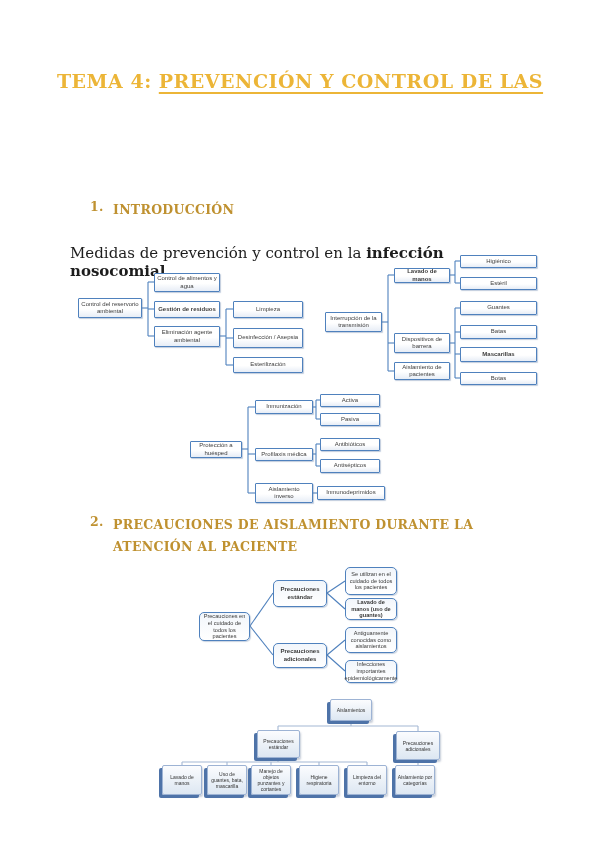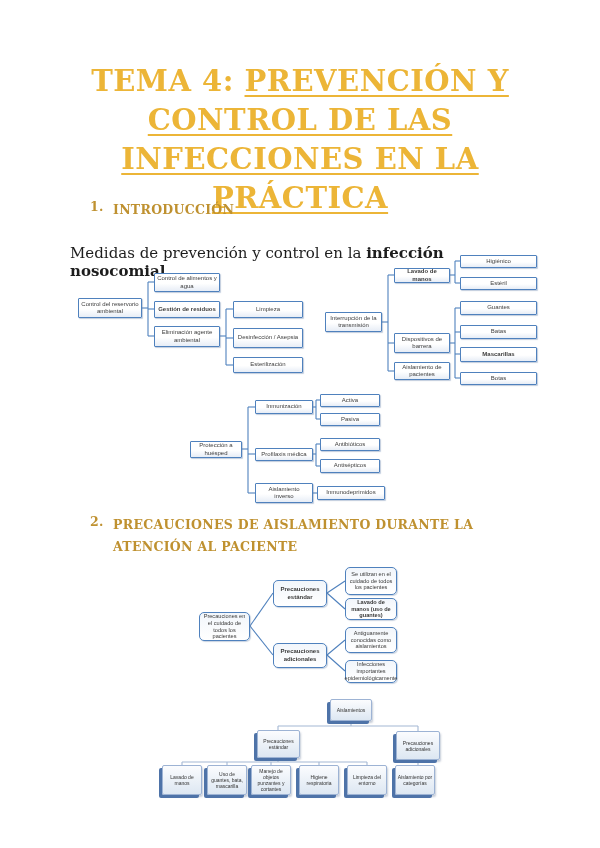--- a/index.html
+++ b/index.html
@@ -2,21 +2,21 @@
 <html><head>
 <meta charset="utf-8">
 <style>
   html,body{margin:0;padding:0;background:#e9e9e9;}
   .page{position:relative;width:600px;height:848px;background:#ffffff;margin:0 auto;overflow:hidden;
         font-family:"Liberation Sans",sans-serif;}
   .wires{position:absolute;left:0;top:0;width:600px;height:848px;pointer-events:none;}
 
   
   .doc-title{position:absolute;left:40px;top:62px;width:520px;text-align:center;
-             font-family:"DejaVu Serif",serif;font-weight:bold;font-size:29px;line-height:39px;
+             font-family:"DejaVu Serif",serif;font-weight:bold;font-size:19px;line-height:39px;
              letter-spacing:.5px;color:#ecb537;}
   .doc-title .u{text-decoration:underline;text-decoration-thickness:2px;text-underline-offset:4px;}
 
   
   .h2{position:absolute;font-family:"DejaVu Serif",serif;font-weight:bold;font-size:12.5px;
       color:#bf9130;letter-spacing:.3px;}
   .h2 .num{position:absolute;left:0;top:0;}
   .h2 .txt{display:block;margin-left:23px;line-height:21.5px;}
 
   
@@ -114,21 +114,20 @@
         <polyline points="227,762 227,765"></polyline>
       <polyline points="271,762 271,765"></polyline>
         <polyline points="319,762 319,765"></polyline>
       <polyline points="367,762 367,765"></polyline>
         <polyline points="418,760 418,765"></polyline>
     </g>
   </svg>
 
   <div class="doc-title">
     <div><span>TEMA 4: </span><span class="u">PREVENCIÓN Y CONTROL DE LAS</span></div>
-    <div><span class="u">INFECCIONES EN LA PRÁCTICA</span></div>
   </div>
 
   <div class="h2" style="left:90px;top:199px;width:440px;">
     <span class="num">1.</span>
     <span class="txt">INTRODUCCIÓN</span>
   </div>
 
   <p class="para"><span>Medidas de prevención y control en la </span><b>infección nosocomial</b><span>.</span></p>
 
   <div class="bx" style="left:78px;top:298px;width:64px;height:20px;">

